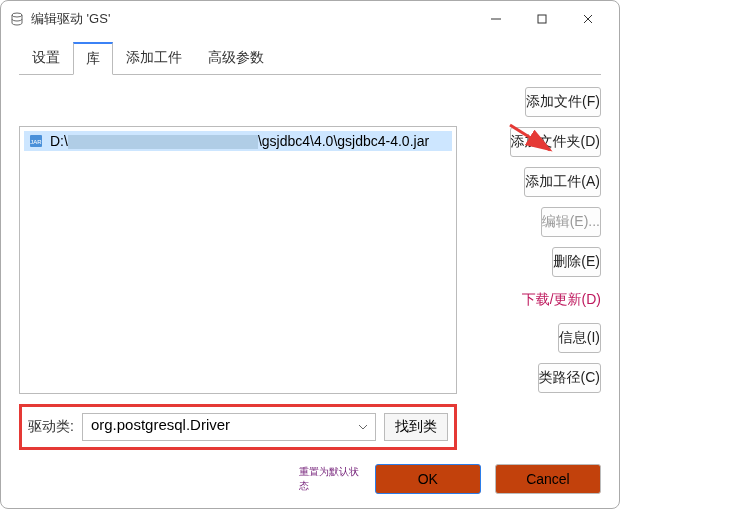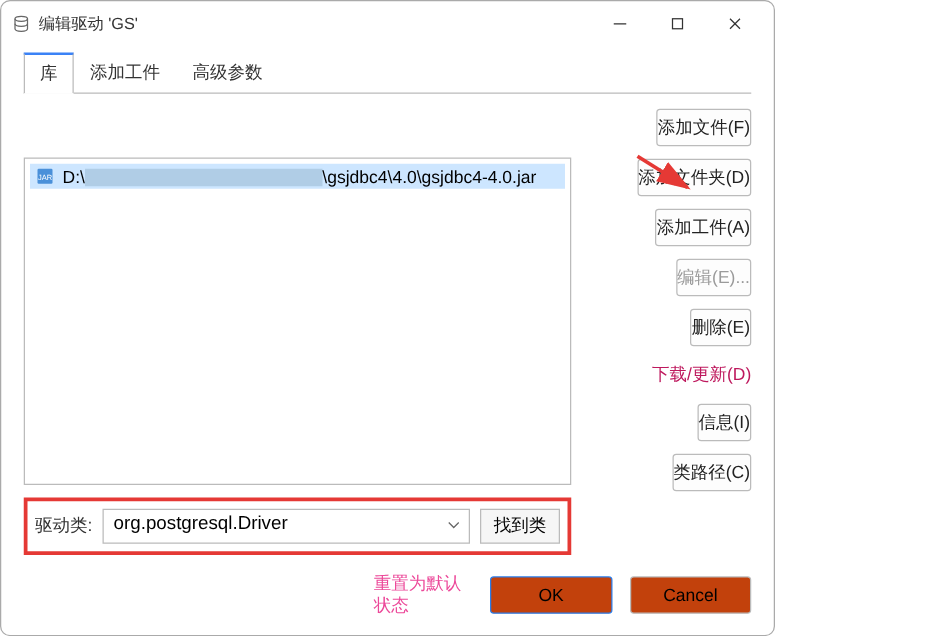--- a/index.html
+++ b/index.html
@@ -27,21 +27,21 @@
     .driver-select { flex: 1; height: 28px; border: 1px solid #bbb; padding: 2px 24px 2px 8px; font-size: 15px; background: #fff; position: relative; }
     .driver-select-wrap { flex: 1; position: relative; }
     .driver-chevron { position: absolute; right: 8px; top: 50%; transform: translateY(-50%); pointer-events: none; }
     .find-btn { height: 28px; padding: 0 10px; background: #f6f6f6; border: 1px solid #bbb; font-size: 14px; cursor: pointer; }
     .right-col { width: 130px; display: flex; flex-direction: column; gap: 10px; align-items: flex-end; }
     .side-btn { height: 30px; background: #fdfdfd; border: 1px solid #bbb; border-radius: 3px; font-size: 14px; color: #222; cursor: pointer; }
     .side-btn.disabled { color: #9a9a9a; }
     .side-text-disabled { font-size: 14px; color: #be185d; text-align: center; padding: 4px 0; }
     .spacer { flex: 1; }
     .footer { display: flex; justify-content: flex-end; align-items: center; gap: 14px; margin-top: 14px; }
-    .footer-text { font-size: 14px; color: #ec4899; margin-right: auto; padding-left: 280px; }
+    .footer-text { font-size: 10px; color: #701a75; margin-right: auto; padding-left: 280px; }
     .footer-btn { width: 120px; height: 30px; background: #c2410c; border: 1px solid #bbb; border-radius: 3px; font-size: 14px; cursor: pointer; }
     .footer-btn.primary { border: 1px solid #2b7de9; }
     .arrow-annotation { position: absolute; left: 505px; top: 120px; pointer-events: none; }
   </style>
 </head>
 <body>
 
 <div class="window">
   <div class="titlebar">
     <span class="titlebar-icon">
@@ -67,20 +67,21 @@
           <svg viewBox="0 0 12 12">
             <line x1="2" y1="2" x2="10" y2="10" stroke="#333" stroke-width="1"></line>
             <line x1="10" y1="2" x2="2" y2="10" stroke="#333" stroke-width="1"></line>
           </svg>
         </button>
     </div>
   </div>
 
   <div class="content">
     <div class="tabs">
+      <div class="tab">设置</div>
       <div class="tab active">库</div>
       <div class="tab">添加工件</div>
       <div class="tab">高级参数</div>
     </div>
 
     <div class="body-row">
       <div class="left-col">
         <div class="file-list">
           <div class="file-item">
             <span class="file-icon">

